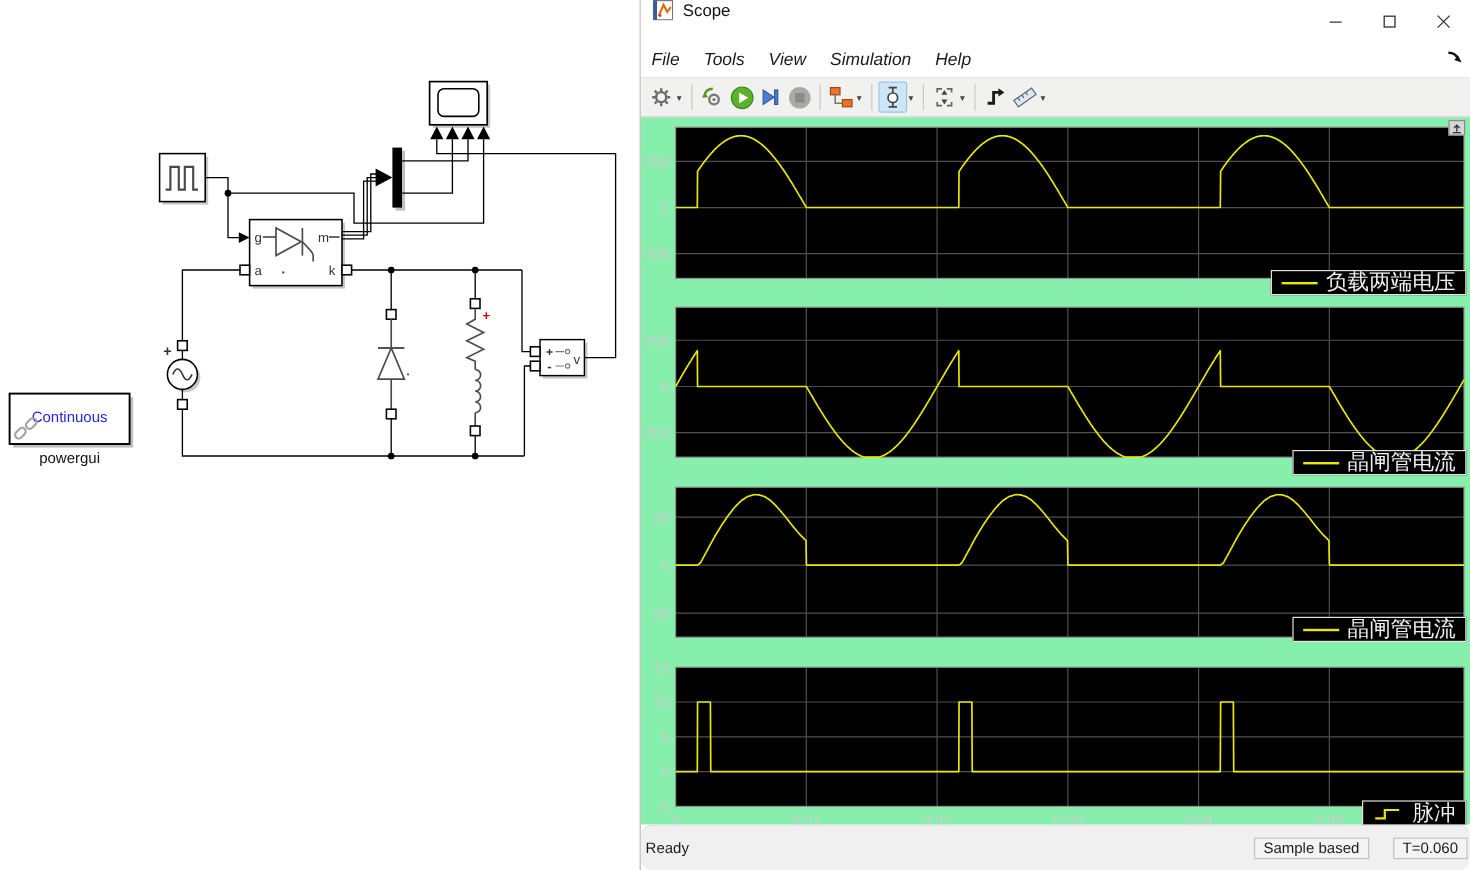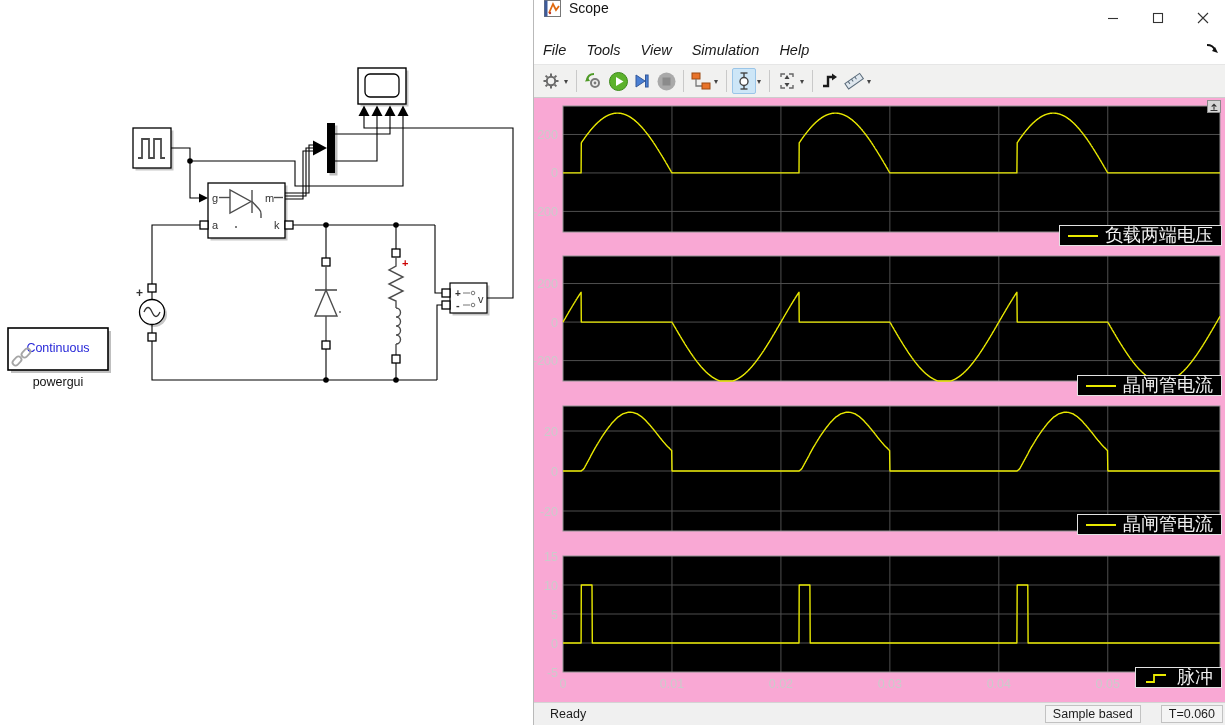--- a/index.html
+++ b/index.html
@@ -17,30 +17,30 @@
   .menubar { height:29px; display:flex; align-items:center; background:#ffffff; flex:none; position:relative;font-style:italic; }
   .mitem { padding:0 10px; font-size:14.5px; color:#1a1a1a; }
   .mitem:first-child { padding-left:9px; }
   .menu-overflow { position:absolute; right:5px; top:6px; }
   .toolbar { height:34px; background:#f1f1f0; border-top:1px solid #e6e6e6; border-bottom:1px solid #cccccc;
              display:flex; align-items:center; padding-left:5px; flex:none; }
   .tbtn { min-width:24px; height:26px; display:flex; align-items:center; justify-content:center; border-radius:2px; }
   .tbtn.selected { background:#cde6f7; border:1px solid #9ac5e8; }
   .caret { font-size:8px; color:#444; padding:0 3px 0 1px; }
   .sep { width:1px; height:22px; background:#c9c9c9; margin:0 5px; }
-  .plots { position:relative; flex:1; background:#f9a8d4; overflow:hidden; }
+  .plots { position:relative; flex:1; background:#86efac; overflow:hidden; }
   #scope-plots { position:absolute; left:0; top:0; }
   .legend { position:absolute; right:3px; display:flex; align-items:center; gap:7px;
             background:#000; border:1px solid #e2e2e2; padding:2px 8px; color:#f2f2f2;
             font-size:18px; white-space:nowrap; line-height:15px; }
   .lline { display:inline-block; width:30px; height:2px; background:#e9e900; }
   .expand-btn { position:absolute; right:4px; top:2px; width:14px; height:13px; background:#d6d6d6;
                 border:1px solid #8a8a8a; display:flex; align-items:center; justify-content:center; }
-  .statusbar { height:23px; background:#f0f0f0; border-top:1px solid #d4d4d4; display:flex;
-               align-items:center; font-size:12.5px; color:#1c1c1c; flex:none; padding:0 2px 0 16px; }
+  .statusbar { height:38px; background:#f0f0f0; border-top:1px solid #d4d4d4; display:flex;
+               align-items:center; font-size:12.5px; color:#1c1c1c; flex:none; padding:0 2px 0 4px;border-radius:10px; }
   .scell { border:1px solid #c2c2c2; padding:1px 7px; margin-left:20px; background:#f4f4f4; }
   .spacer { margin-left:auto; }
   svg text { font-family:"Liberation Sans", sans-serif; }
 </style>
 </head>
 <body>
 
 <div id="stage">
 
   <div id="model-area">

